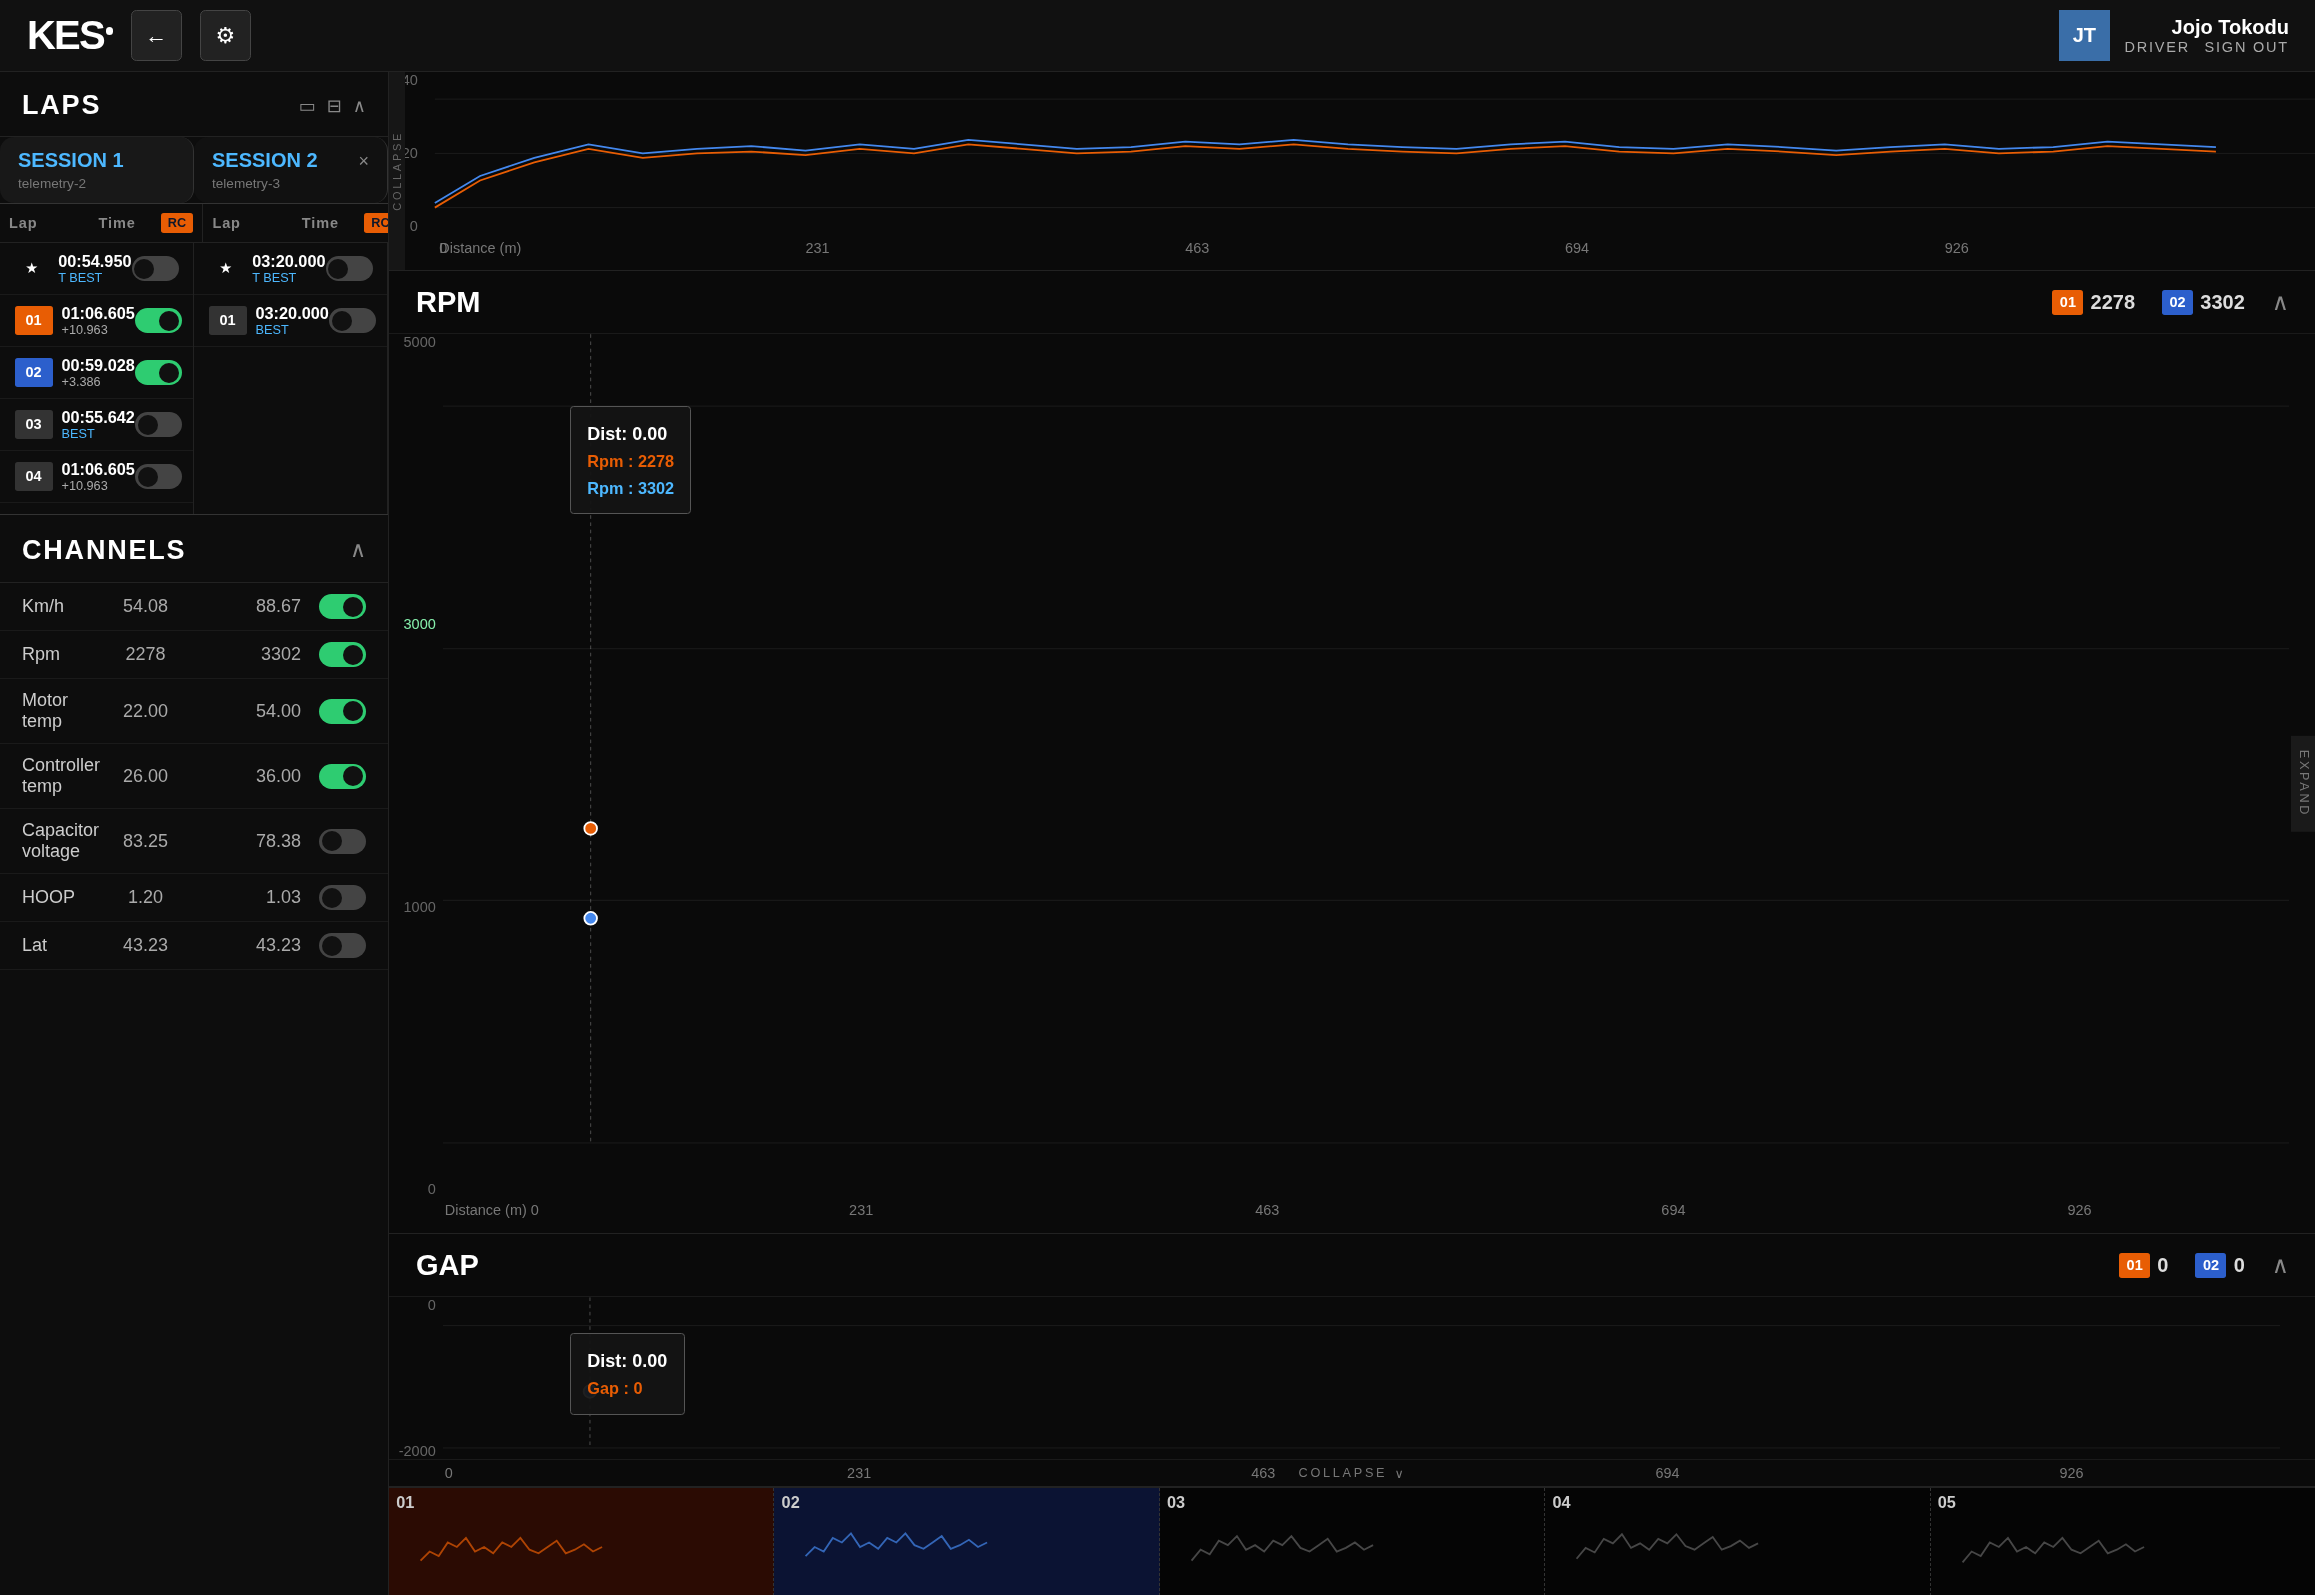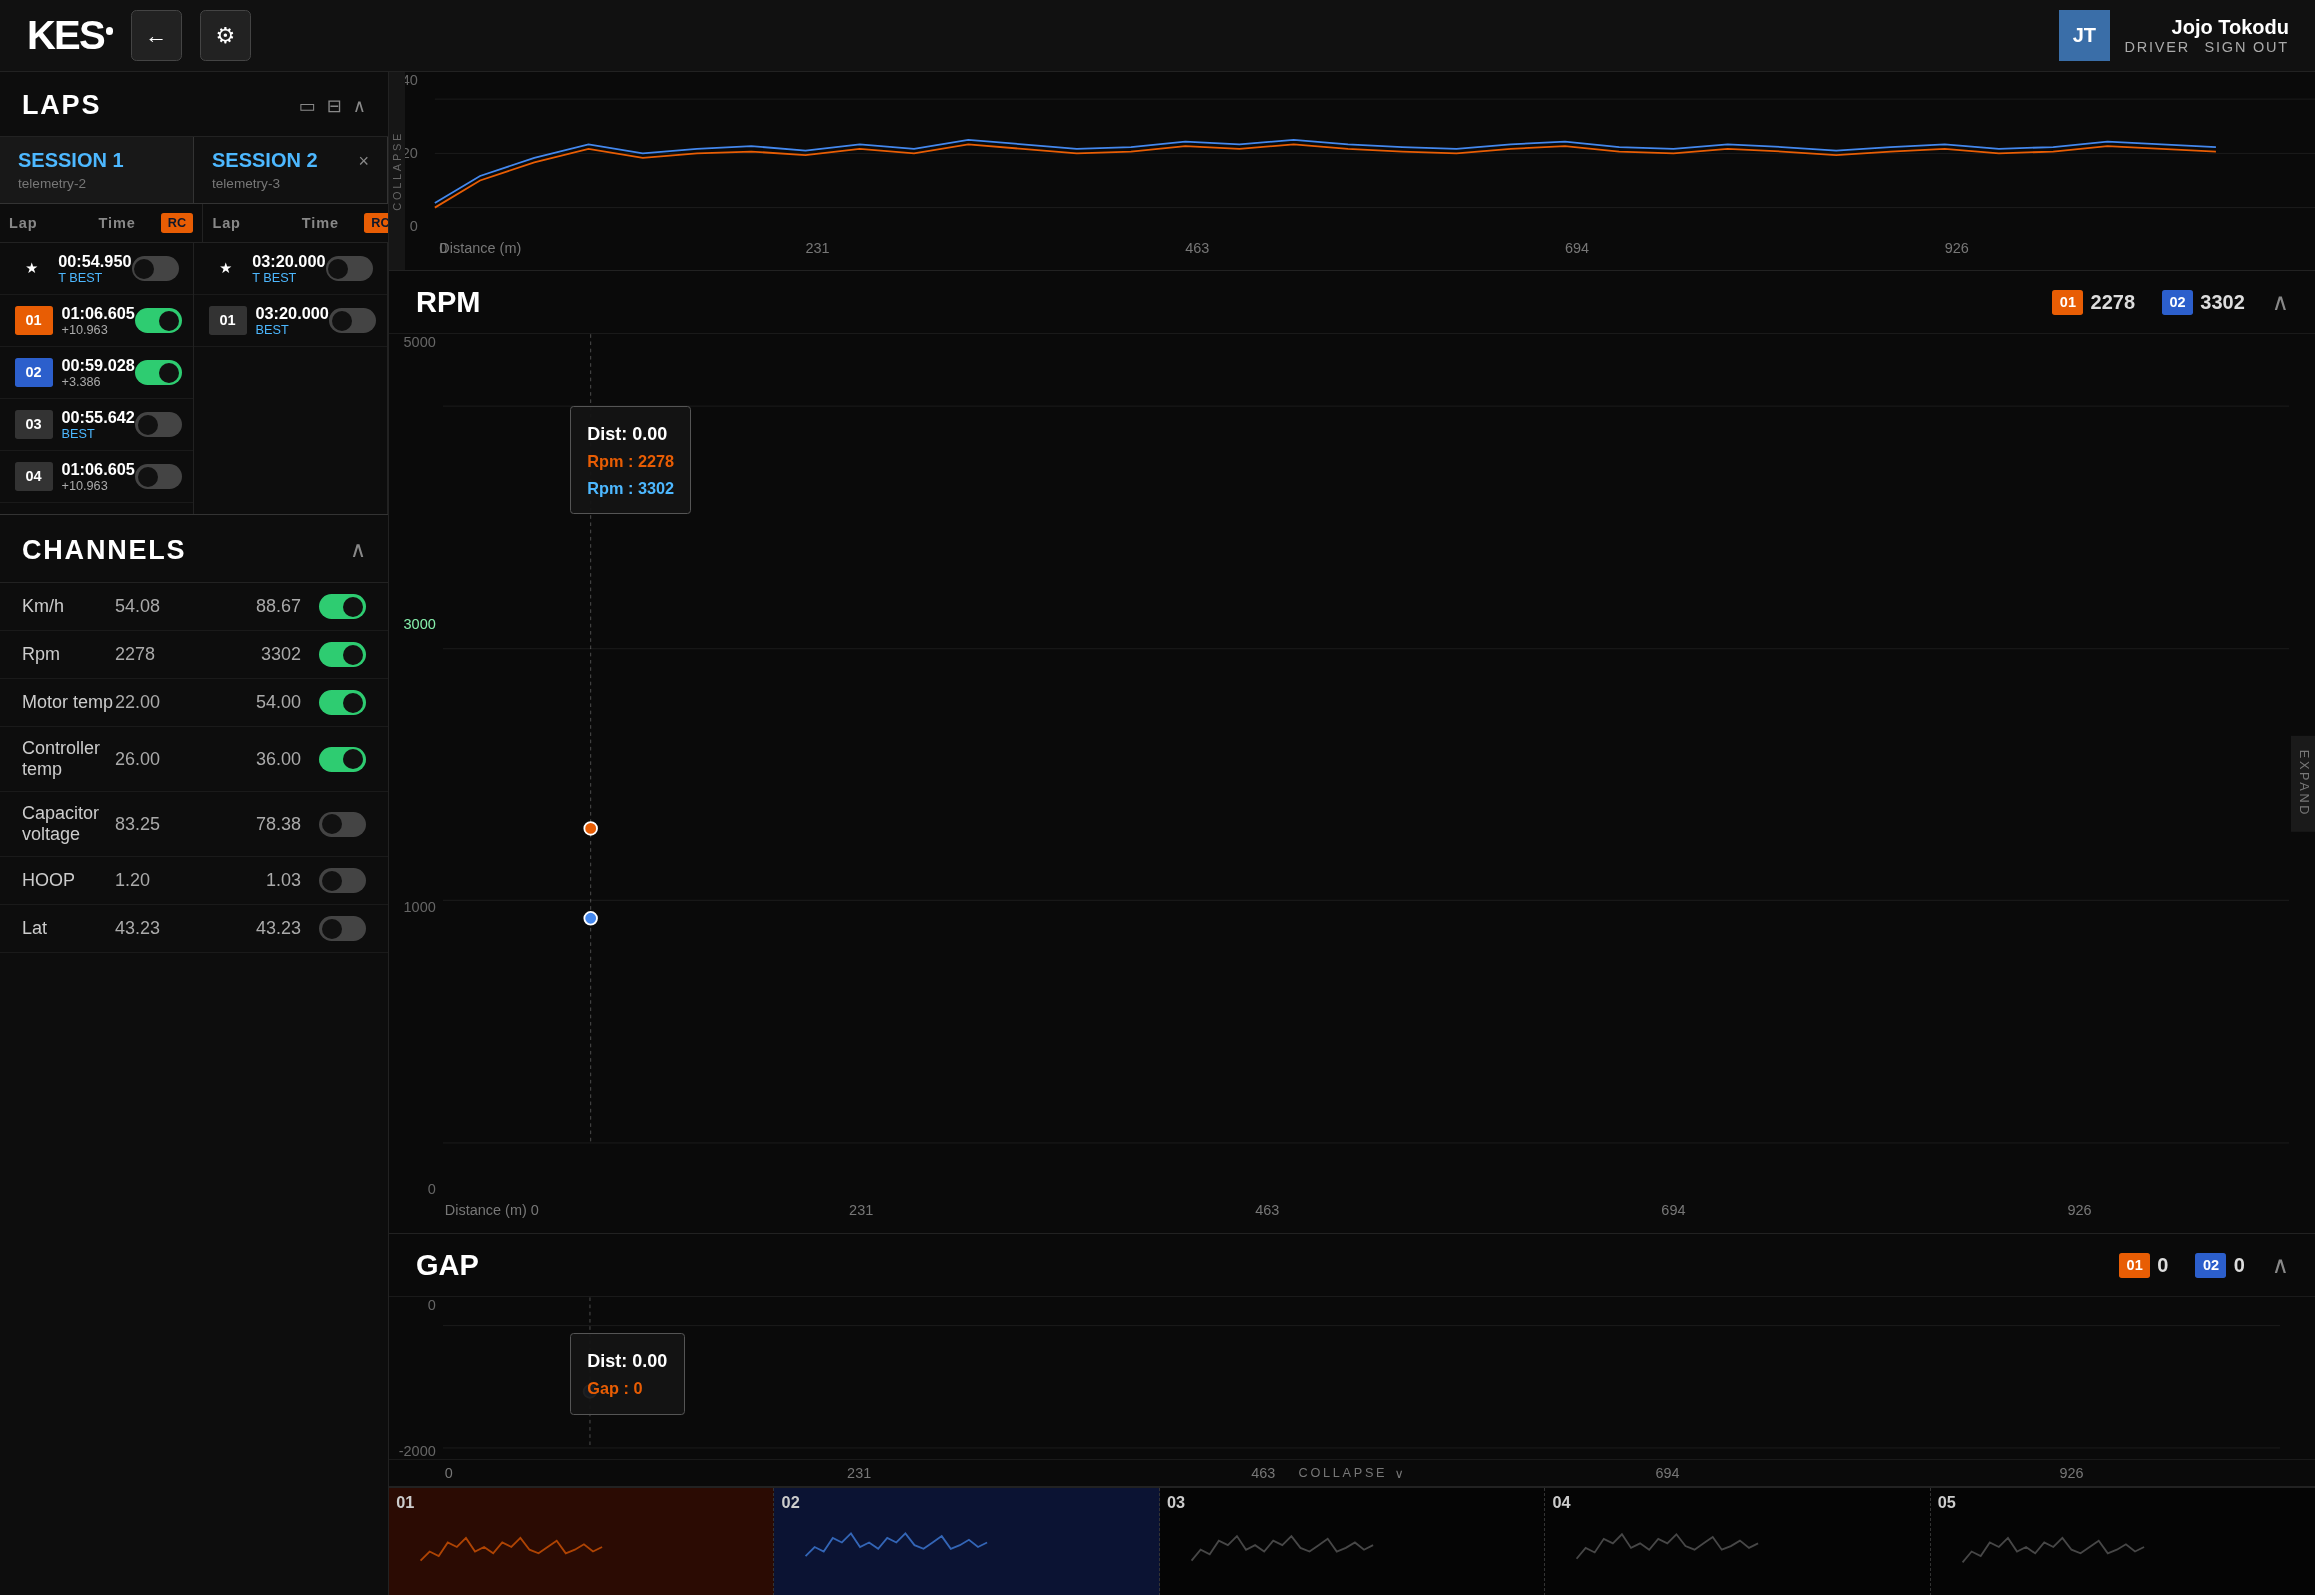--- a/index.html
+++ b/index.html
@@ -123,20 +123,21 @@
     .session-tabs {
       display: flex;
       border-bottom: 0.9px solid #333;
     }
     .session-tab {
       flex: 1;
       padding: 12.7px 18px;
       background: #111;
       border-right: 0.9px solid #333;
       cursor: pointer;
+      border-radius: 14px;
     }
     .session-tab.active { background: #181818; }
     .session-tab-name {
       font-size: 20px;
       font-weight: 700;
       color: #4db8ff;
     }
     .session-tab-sub {
       font-size: 13.6px;
       color: #777;
@@ -250,22 +251,22 @@
     }
     .channel-name {
       flex: 1;
       font-size: 18px;
       color: #ccc;
     }
     .channel-val1 {
       width: 81px;
       font-size: 18px;
       color: #aaa;
-      text-align: left;
-      margin-right: 24px;
+      text-align: center;
+      margin-right: 34px;
     }
     .channel-val2 {
       width: 81px;
       font-size: 18px;
       color: #aaa;
       text-align: right;
       margin-right: 18px;
     }
 
     

